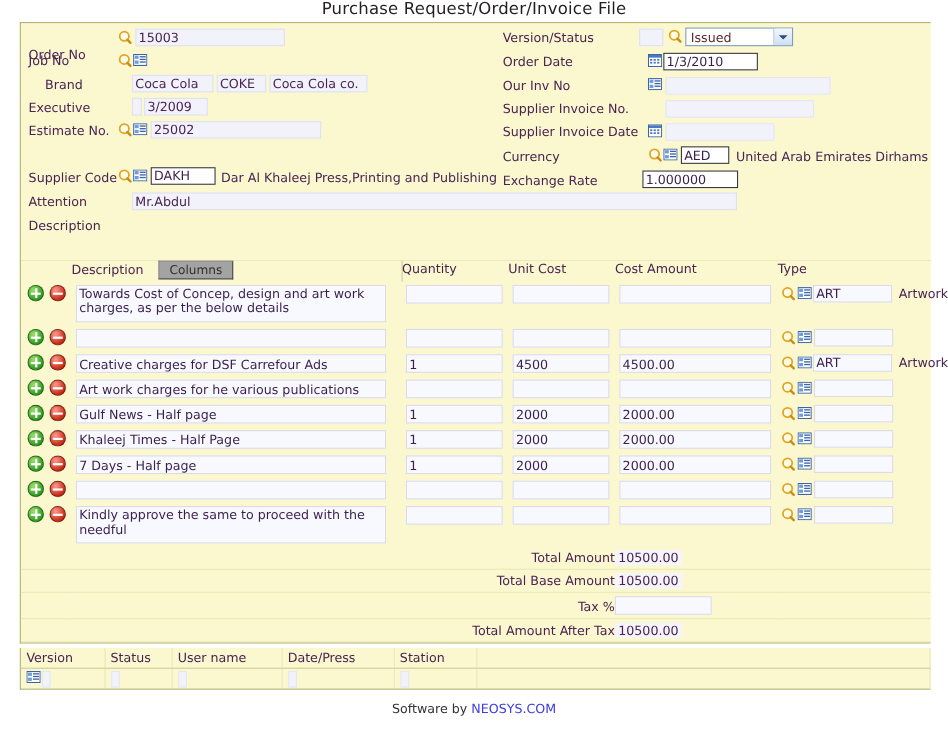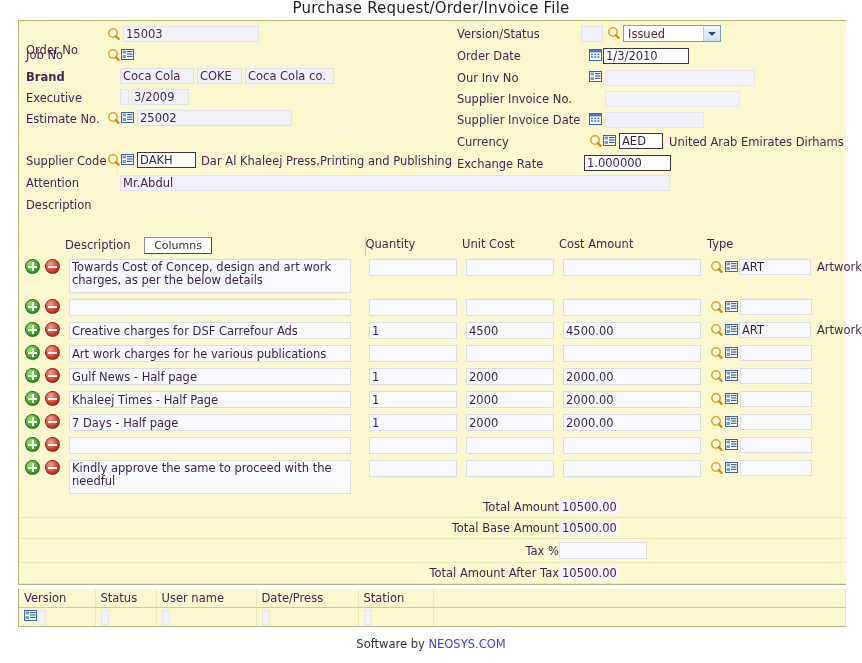--- a/index.html
+++ b/index.html
@@ -78,21 +78,21 @@
   .c-unit{width:97px;}
   .c-cost{width:148px;}
   .c-type{width:140px;}
   th.hd{
     height:19px;font-size:11.5px;color:#4a2352;
     border-bottom:1px solid #cccc99;padding-left:5px;vertical-align:middle;
   }
   th.hd.first{border-right:1px solid #cccc99;}
   .colbtn{
     display:inline-block;margin-left:10px;padding:1px 9px;
-    background:#ffffff;border:1px solid #8f8f8f;border-right-color:#4d4d4d;
+    background:#a3a3a3;border:1px solid #8f8f8f;border-right-color:#4d4d4d;
     border-bottom-color:#4d4d4d;font-size:11px;color:#2f2f2f;
     vertical-align:middle;cursor:pointer;
   }
   td.cell{border-bottom:1px solid #e8e8b8;border-right:1px solid #e8e8b8;}
   td.cell.nb{border-right:none;}
   .pm{margin:3px 0 0 6px;display:flex;gap:5px;}
   .circle{
     width:13px;height:13px;border-radius:50%;position:relative;cursor:pointer;
     border:1px solid rgba(0,0,0,.35);
   }
@@ -184,21 +184,21 @@
         <svg width="13" height="11" viewBox="0 0 13 11">
             <rect x=".5" y=".5" width="12" height="10" fill="#fff" stroke="#3c64a8"></rect>
             <rect x="1.5" y="1.5" width="3.5" height="3" fill="#6f9ddb"></rect>
             <rect x="1.5" y="6" width="3.5" height="3" fill="#6f9ddb"></rect>
             <rect x="6" y="2" width="5.5" height="1.2" fill="#3c64a8"></rect>
             <rect x="6" y="4.4" width="5.5" height="1.2" fill="#3c64a8"></rect>
             <rect x="6" y="6.8" width="5.5" height="1.2" fill="#3c64a8"></rect>
           </svg>
       </div>
 
-      <div class="lbl" style="left:7px;top:49px;font-weight:bold;">Brand</div>
+      <div class="lbl" style="left:22px;top:49px;">Brand</div>
       <input class="f ro" style="left: 101px; top: 47px; width: 74px;" readonly="" value="Coca Cola">
       <input class="f ro" style="left: 178px; top: 47px; width: 45px;" readonly="" value="COKE">
       <input class="f ro" style="left: 226px; top: 47px; width: 89px;" readonly="" value="Coca Cola co.">
 
       <div class="lbl" style="left:7px;top:70px;">Executive</div>
       <input class="f ro" style="left: 101px; top: 68px; width: 9px;" readonly="">
       <input class="f ro" style="left: 112px; top: 68px; width: 58px;" readonly="" value="3/2009">
 
       <div class="lbl" style="left:7px;top:91px;">Estimate No.</div>
       <div class="ico" style="left:88px;top:90px;">

